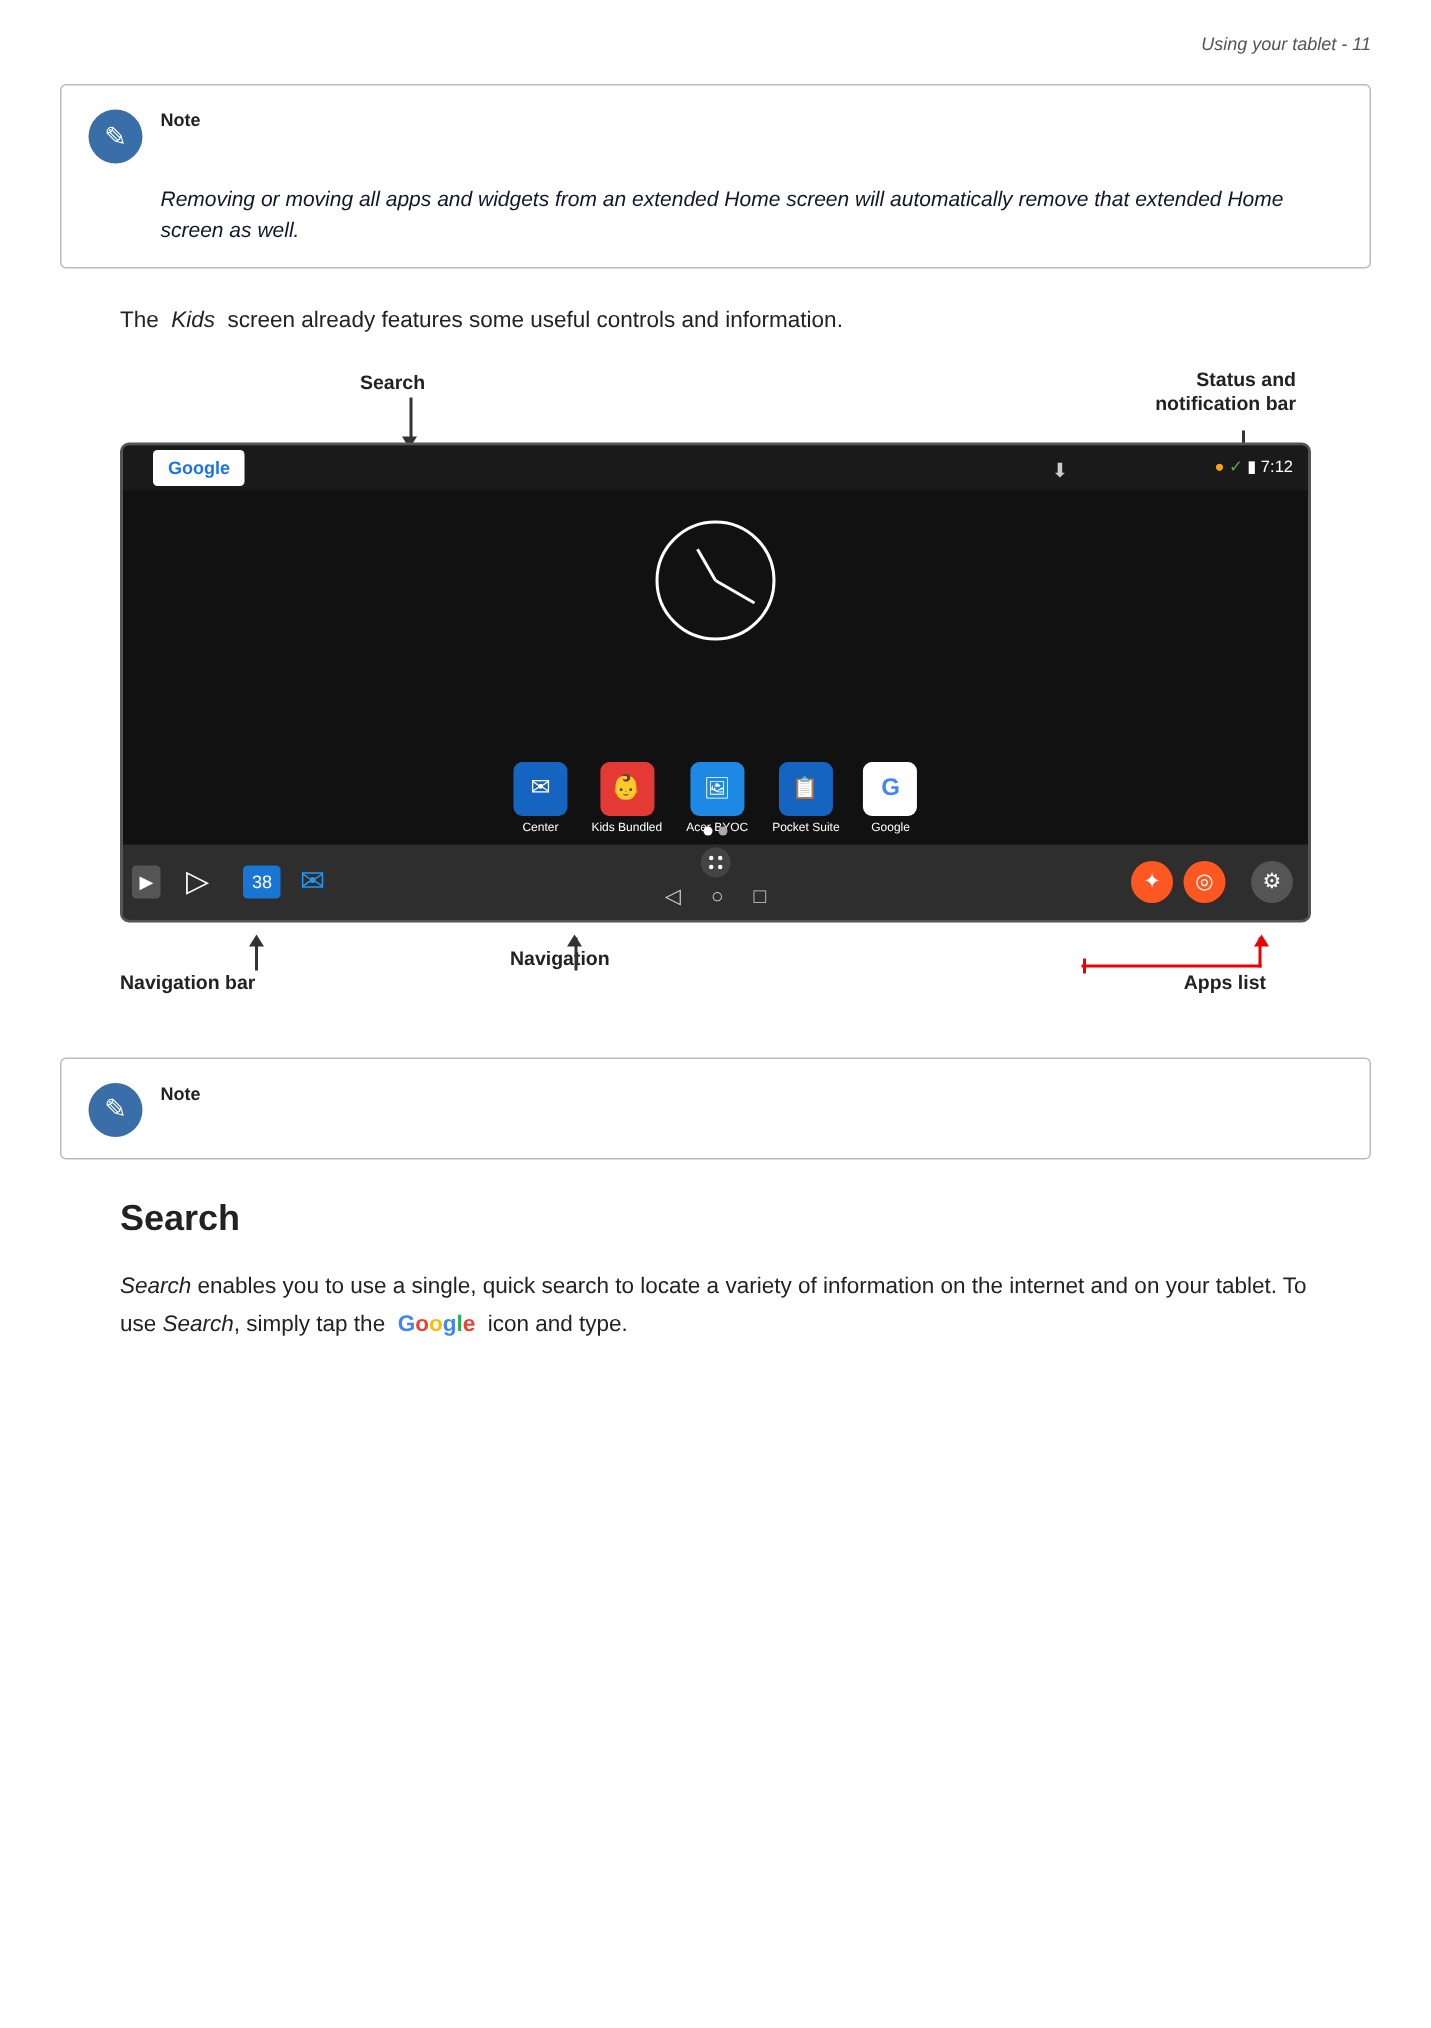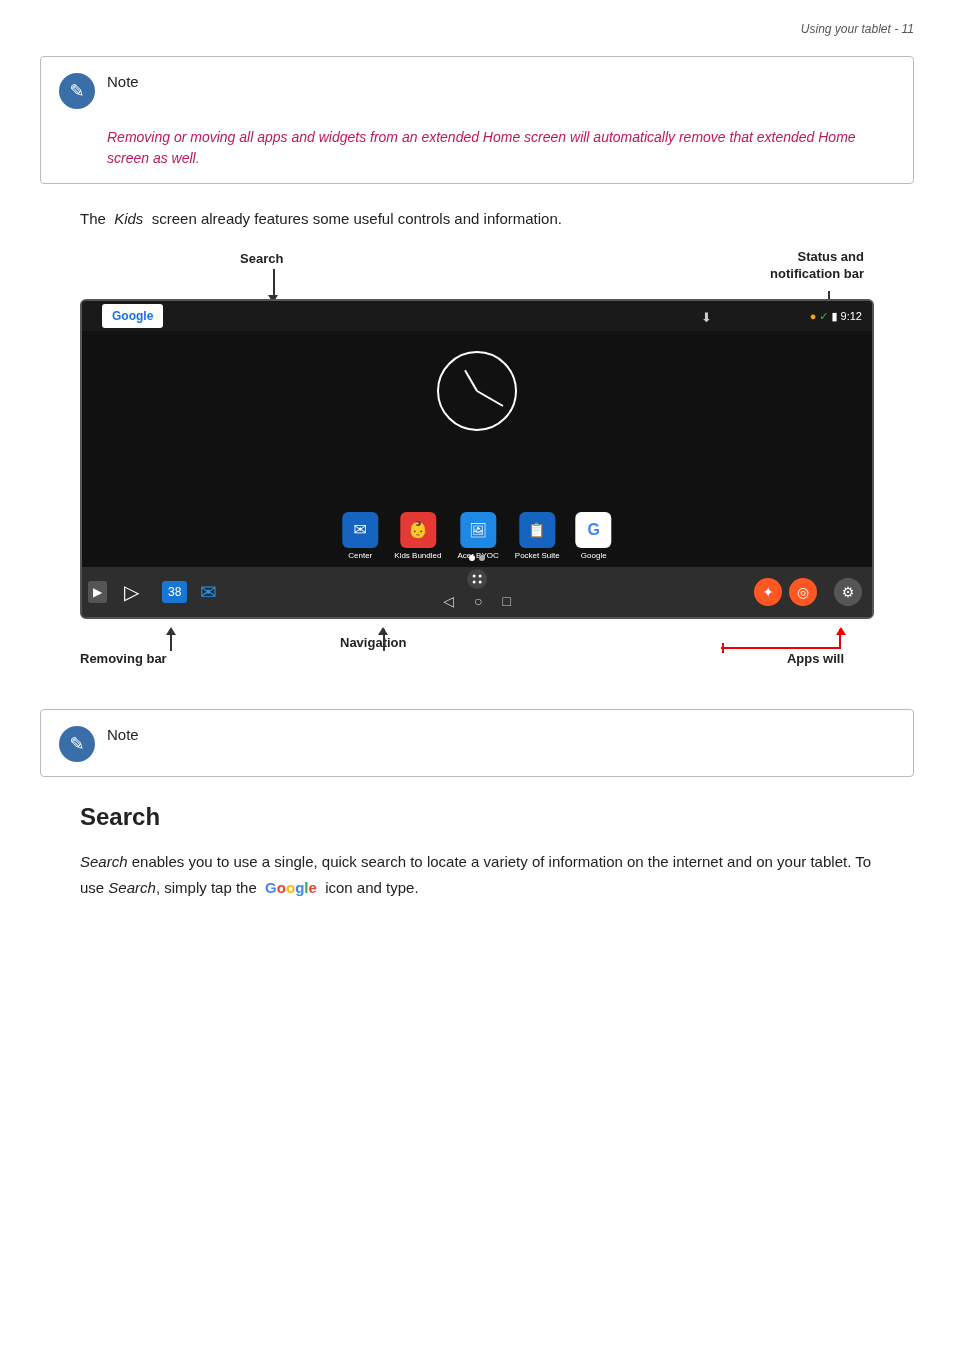--- a/index.html
+++ b/index.html
@@ -37,27 +37,27 @@
       border-radius: 50%;
       display: flex;
       align-items: center;
       justify-content: center;
       color: white;
       font-size: 18px;
       margin-top: 2px;
     }
     .note-content {}
     .note-title {
-      font-weight: normal;
-      font-size: 15px;
+      font-weight: bold;
+      font-size: 12px;
       margin-bottom: 4px;
     }
     .note-text {
       font-style: italic;
-      color: #be185d;
+      color: #0f172a;
       font-size: 14px;
       line-height: 1.5;
       margin-top: 33px;
     }
     .body-text {
       margin: 0 40px 18px 40px;
       font-size: 15px;
       line-height: 1.7;
       text-align: justify;
     }
@@ -253,21 +253,21 @@
 
   <div class="tablet-screen">
 
     <div class="screen-top-bar">
       <div class="google-search-bar">Google</div>
       <div style="position:absolute; right:160px; top:7px; color:#ccc; font-size:13px;">⬇</div>
       <div class="status-icons">
         <span style="color:orange;">●</span>
         <span style="color:#4CAF50;">✓</span>
         <span>▮</span>
-        <span>9:12</span>
+        <span>7:12</span>
       </div>
     </div>
 
     <div class="clock-widget">
       <div class="clock-hand-hour"></div>
       <div class="clock-hand-min"></div>
     </div>
 
     <div class="apps-row">
       <div class="app-icon-item">
@@ -337,30 +337,30 @@
         <span style="color:#fff; font-size:14px;">◎</span>
       </div>
       <div style="position:absolute; right:10px; top:50%; transform:translateY(-50%); background:#555; border-radius:50%; width:28px; height:28px; display:flex; align-items:center; justify-content:center;">
         <span style="color:#fff; font-size:14px;">⚙</span>
       </div>
     </div>
   </div>
 
   <div style="position:relative; height:60px; margin-top:0;">
 
-    <div style="position:absolute; left:0px; top:30px; font-weight:bold; font-size:13px;">Removing bar</div>
+    <div style="position:absolute; left:0px; top:30px; font-weight:bold; font-size:13px;">Navigation bar</div>
 
     <div style="position:absolute; left:90px; top:10px; width:2px; height:22px; background:#333;"></div>
     <div style="position:absolute; left:86px; top:8px; width:0; height:0; border-left:5px solid transparent; border-right:5px solid transparent; border-bottom:8px solid #333;"></div>
 
     <div style="position:absolute; left:260px; top:14px; font-weight:bold; font-size:13px;">Navigation</div>
     <div style="position:absolute; left:303px; top:10px; width:2px; height:22px; background:#333;"></div>
     <div style="position:absolute; left:298px; top:8px; width:0; height:0; border-left:5px solid transparent; border-right:5px solid transparent; border-bottom:8px solid #333;"></div>
 
-    <div style="position:absolute; right:30px; top:30px; font-weight:bold; font-size:13px;">Apps  will</div>
+    <div style="position:absolute; right:30px; top:30px; font-weight:bold; font-size:13px;">Apps  list</div>
 
     <div style="position:absolute; right:33px; top:10px; width:2px; height:20px; background:#e00;"></div>
     <div style="position:absolute; right:28px; top:8px; width:0; height:0; border-left:5px solid transparent; border-right:5px solid transparent; border-bottom:8px solid #e00;"></div>
 
     <div style="position:absolute; right:33px; top:28px; width:120px; height:2px; background:#e00;"></div>
     <div style="position:absolute; right:150px; top:24px; width:2px; height:10px; background:#e00;"></div>
   </div>
 </div>
 
 <div class="note-box">

